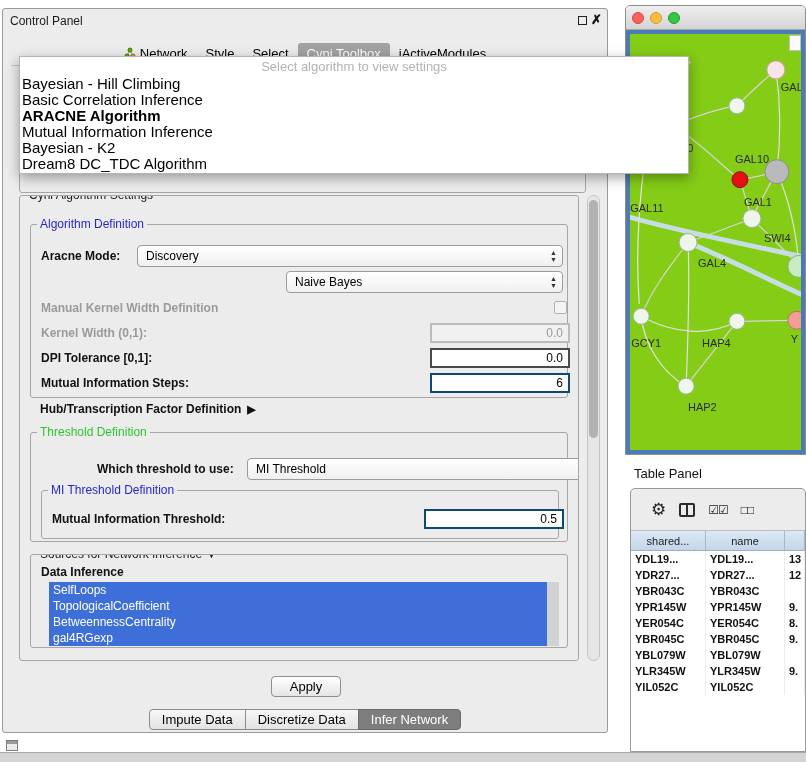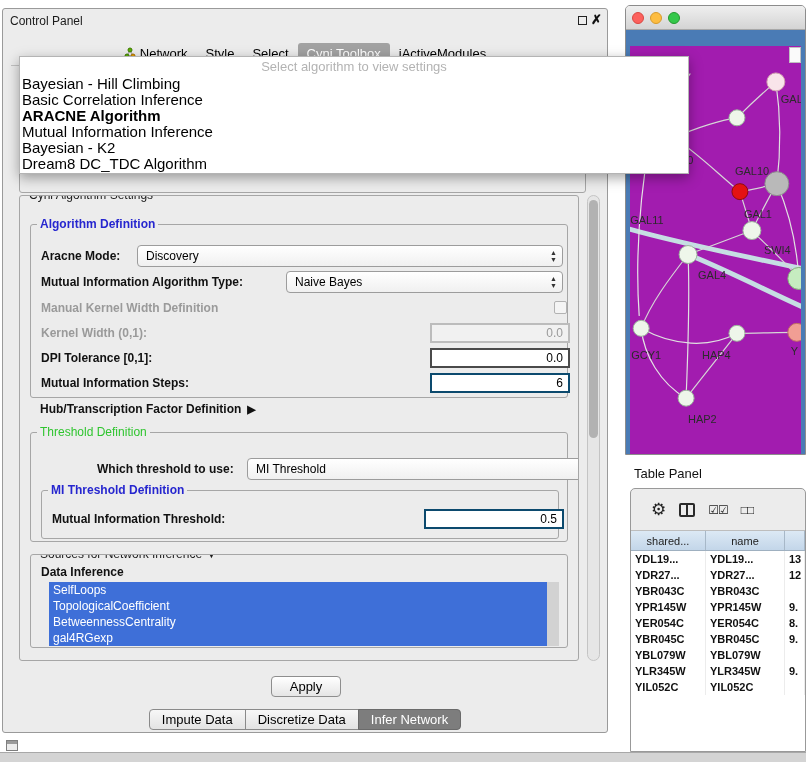--- a/index.html
+++ b/index.html
@@ -27,21 +27,21 @@
   .algo-opt.sel { font-weight:bold; }
 
   
   .fragment-grp { position:absolute; left:16px; top:158px; width:567px; height:26px;
     border:1px solid #a6a6a6; border-radius:3px; z-index:1; }
 
   
   .grp { position:absolute; border:1px solid #a6a6a6; border-radius:3px; }
   .grp-title { position:absolute; top:-8px; left:6px; background:#ececec; padding:0 3px;
     font-size:12px; line-height:14px; white-space:nowrap; }
-  .t-blue { color:#2626cf;font-weight:bold; }
+  .t-blue { color:#2626cf; }
   .t-green { color:#2fc52f; }
   .t-black { color:#1a1a1a; }
 
   .settings-group { left:16px; top:186px; width:560px; height:466px; overflow:hidden; }
   .algdef-group { left:10px; top:28px; width:538px; height:174px; }
   .threshold-group { left:10px; top:236px; width:538px; height:110px; }
   .mithr-group { left:10px; top:57px; width:518px; height:49px; }
   .sources-group { left:10px; top:358px; width:538px; height:94px; overflow:hidden; }
 
   .row { position:absolute; left:10px; right:4px; height:22px; }
@@ -88,21 +88,21 @@
   
   .net-window { position:absolute; left:625px; top:5px; width:181px; height:450px;
     background:#e6e6e6; border:1px solid #8c8c8c; border-radius:5px 5px 0 0; overflow:hidden; }
   .net-titlebar { position:absolute; left:0; top:0; right:0; height:24px;
     background:linear-gradient(#efefef,#d4d4d4); border-bottom:1px solid #a8a8a8; }
   .light { position:absolute; top:6px; width:12px; height:12px; border-radius:50%; }
   .light.red { left:6px; background:#fc615d; border:1px solid #d94842; }
   .light.yellow { left:24px; background:#fdbd41; border:1px solid #d89b2b; }
   .light.green { left:42px; background:#34c84a; border:1px solid #24992f; }
   .net-content { position:absolute; left:0; top:24px; right:0; bottom:0; background:#4a7bb5; padding:4px; }
-  .net-canvas { position:relative; width:100%; height:100%; background:#a21caf; overflow:hidden;margin-top:12px; }
+  .net-canvas { position:relative; width:100%; height:100%; background:#84cc16; overflow:hidden; }
   .net-canvas svg { display:block; width:100%; height:100%; }
   .net-canvas svg text { font-family:"Liberation Sans", sans-serif; font-size:11px; fill:#2b2b2b; }
   .scroll-corner { position:absolute; right:0; top:1px; width:12px; height:16px; background:#fafafa; border:1px solid #c0c0c0; }
 
   
   .table-panel-label { position:absolute; left:634px; top:466px; font-size:13px; color:#111; }
   .table-window { position:absolute; left:630px; top:488px; width:176px; height:264px;
     background:#ececec; border:1px solid #999; border-radius:5px 5px 0 0; overflow:hidden; }
   .tp-toolbar { position:absolute; left:0; top:0; right:0; height:42px; border-bottom:1px solid #bdbdbd;
     display:flex; align-items:center; gap:13px; padding-left:20px; }
@@ -190,21 +190,20 @@
           <div class="combo" style="left:96px; right:0;">
             <span>Discovery</span>
             <span class="combo-arrows">
                 <i>▲</i>
                 <i>▼</i>
               </span>
           </div>
         </div>
 
         <div class="row" style="top:46px;">
-          <span class="lbl">Mutual Information Algorithm Type:</span>
           <div class="combo" style="left:245px; right:0;">
             <span>Naive Bayes</span>
             <span class="combo-arrows">
                 <i>▲</i>
                 <i>▼</i>
               </span>
           </div>
         </div>
 
         <div class="row" style="top:72px;">

